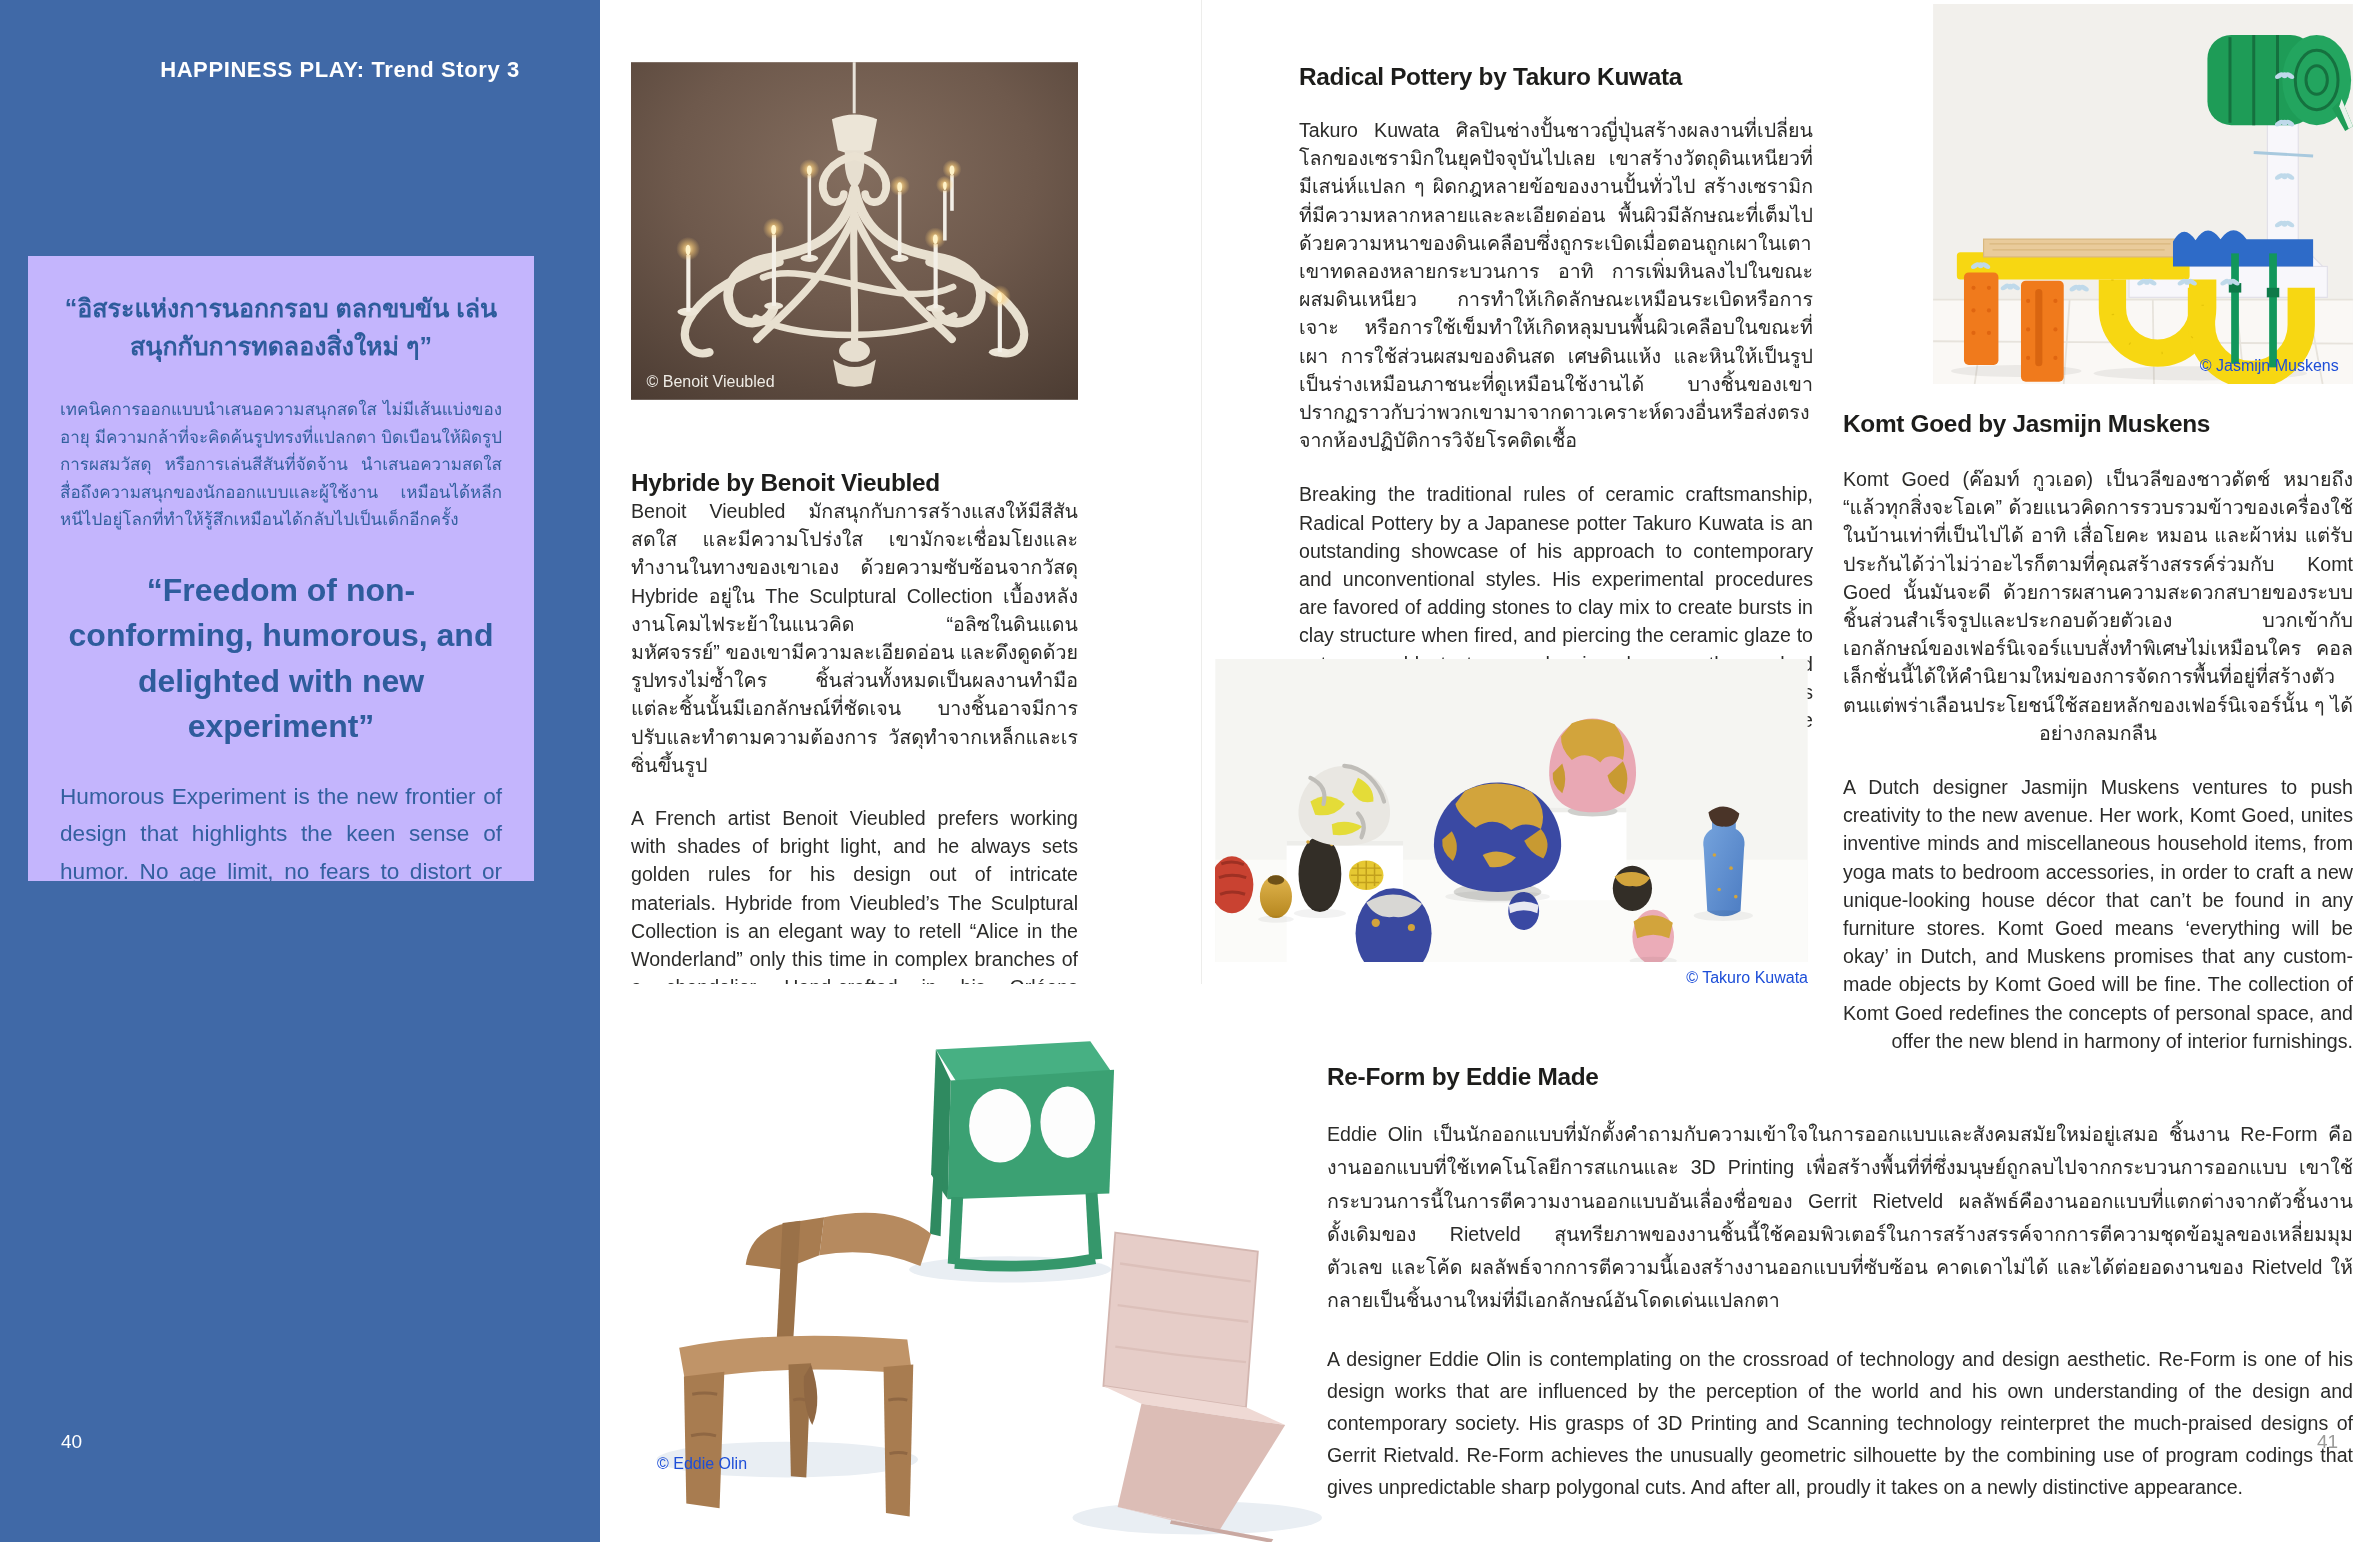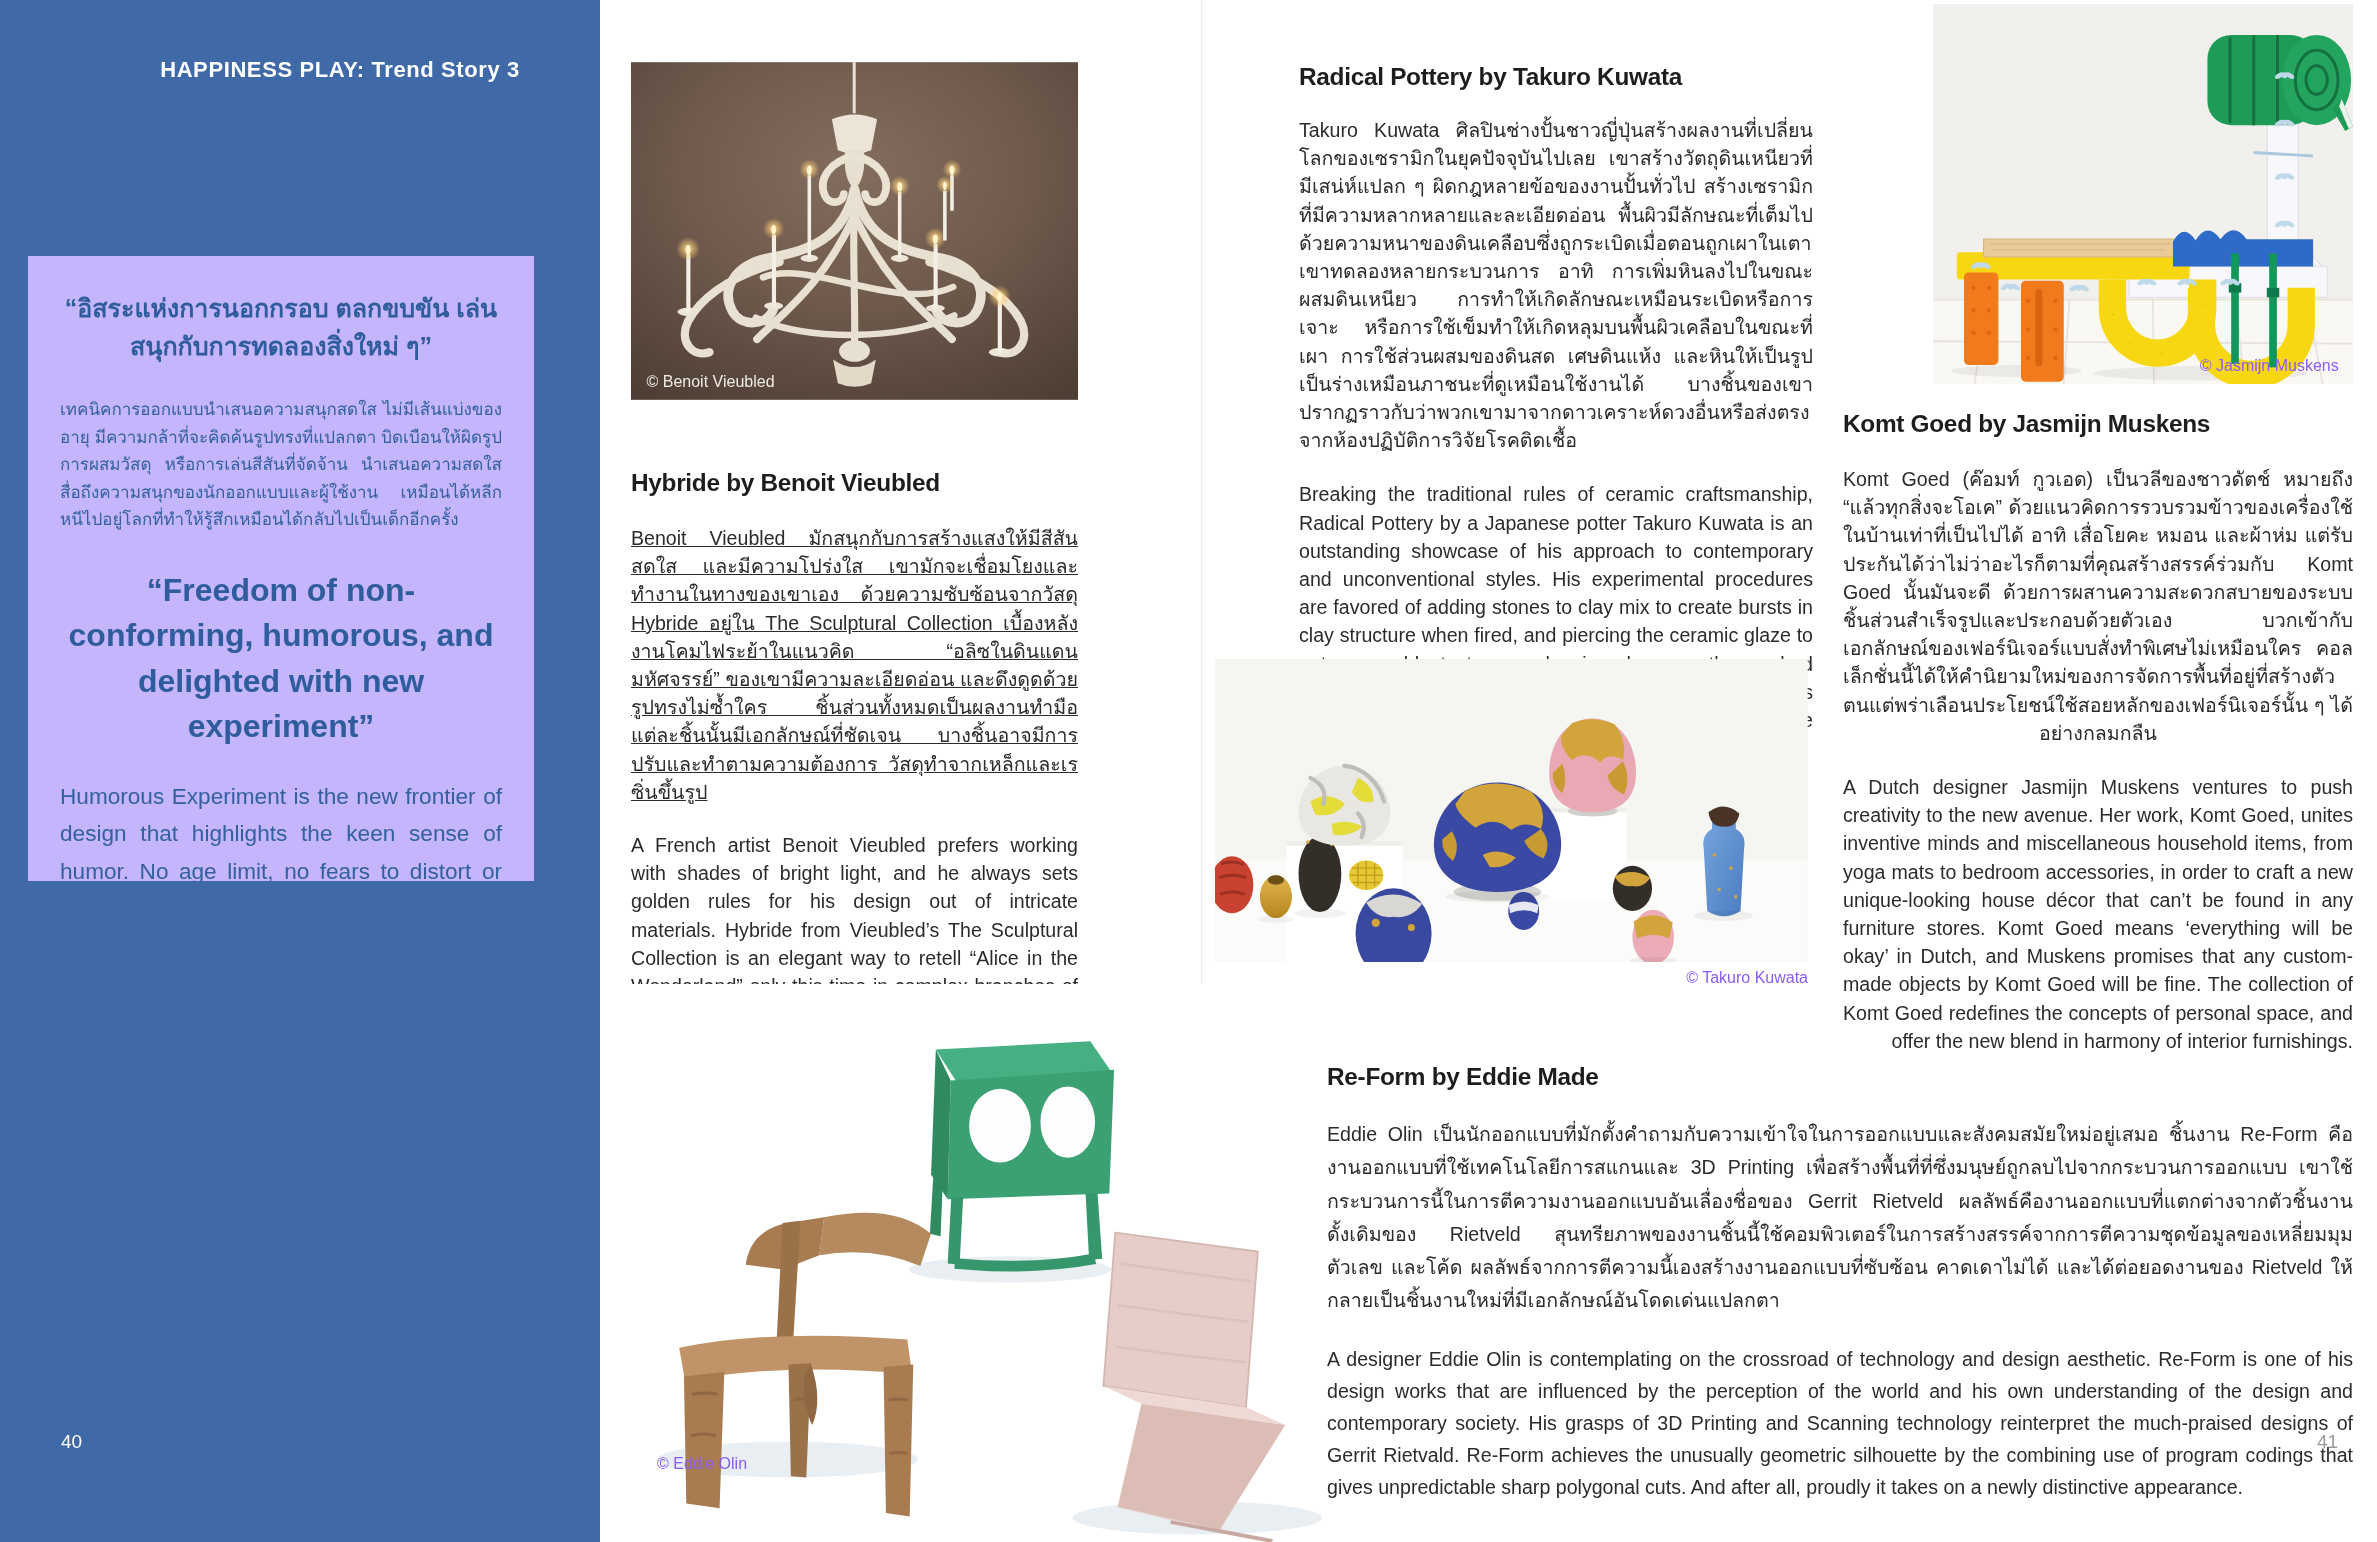--- a/index.html
+++ b/index.html
@@ -22,21 +22,21 @@
   .pagenum{position:absolute;font-size:19px;}
   .pagenum.pn-left{left:61px;top:1431px;color:#ffffff;}
   .pagenum.pn-right{left:2317px;top:1431px;color:#9A9A98;}
 
   
   h2.sec{font-size:24.4px;font-weight:700;color:#1D1D1B;margin:0;letter-spacing:-0.3px;}
   p.th,p.en{font-size:19.6px;line-height:1.44;color:#2B2B29;text-align:justify;margin:0;}
   .col{position:absolute;}
   .col-hybride{left:631px;top:62px;width:447px;}
   .col-hybride h2.sec{margin-top:69px;}
-  .col-hybride p.th{margin-top:27px;text-decoration:underline;}
+  .col-hybride p.th{}
   .col-hybride p.en{margin-top:25px;}
   .col-radical{left:1299px;top:63px;width:514px;}
   .col-radical p.th{margin-top:25px;}
   .col-radical p.en{margin-top:26px;}
   .col-komt{left:1843px;top:410px;width:510px;}
   .col-komt h2.sec{}
   .col-komt p.th{margin-top:27px;text-align-last:center;}
   .col-komt p.en{margin-top:26px;text-align-last:right;}
   .col-reform{left:1327px;top:1063px;width:1026px;}
   .col-reform p.th{margin-top:27px;line-height:1.7;}
@@ -45,21 +45,21 @@
   
   figure{margin:0;}
   .photo{position:relative;overflow:hidden;}
   .photo svg{display:block;}
   .ph-chandelier{width:447px;height:338px;}
   .ph-pottery{position:absolute;left:1215px;top:659px;width:593px;height:303px;}
   .pottery-credit{position:absolute;left:1215px;top:969px;width:593px;text-align:right;}
   .ph-komt{position:absolute;left:1933px;top:3.6px;width:420px;height:380px;background:#fdfdfc;}
   .ph-chairs{position:absolute;left:615px;top:984px;width:710px;height:559px;background:#ffffff;}
 
-  .credit{font-size:16px;color:#8b5cf6;}
+  .credit{font-size:16px;color:#1d4ed8;}
   .credit.on-photo{position:absolute;left:15.5px;bottom:9.5px;color:#EFECE6;}
   .credit.komt-c{position:absolute;right:14.3px;bottom:8.3px;}
   .credit.chairs-c{position:absolute;left:42px;top:471px;}
 </style>
 </head>
 <body>
 
 <div class="spread">
   <div class="gutter"></div>
 

